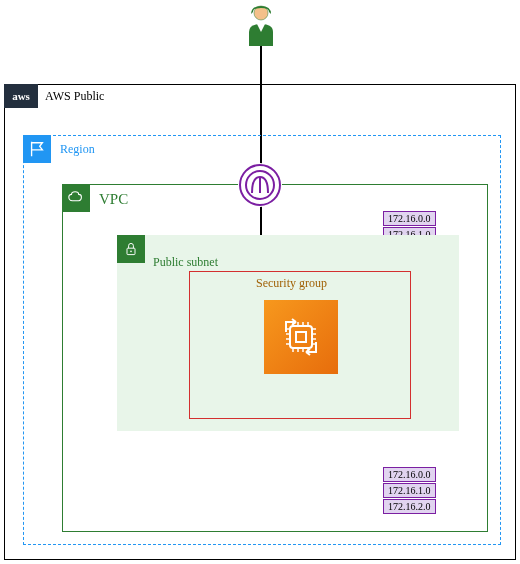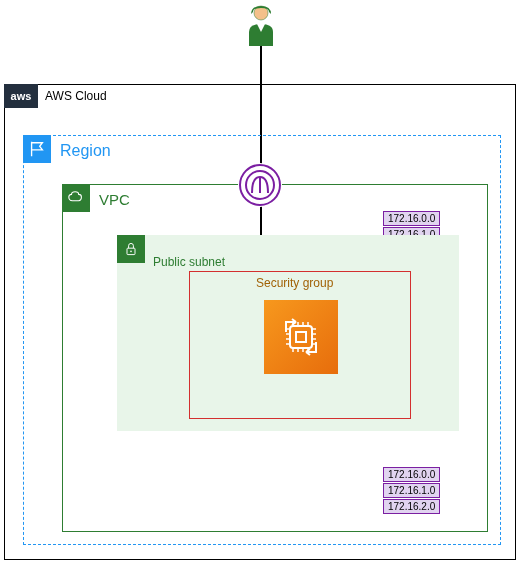--- a/index.html
+++ b/index.html
@@ -1,26 +1,26 @@
 <!DOCTYPE html>
 <html><head>
 <meta charset="utf-8">
 <style>
   * { box-sizing: border-box; margin: 0; padding: 0; }
   body { font-family: Arial, sans-serif; font-size: 12px; width: 520px; height: 564px; position: relative; background: #fff; }
-  .canvas { position: relative; width: 520px; height: 564px; }
+  .canvas { position: relative; width: 520px; height: 564px; font-family: Liberation Serif, serif; }
   .user-icon { position: absolute; left: 245px; top: 4px; width: 32px; height: 42px; }
   .arrow-line { position: absolute; left: 260px; top: 46px; width: 2px; height: 248px; background: #000; }
   .arrow-head { position: absolute; left: 253px; top: 290px; width: 0; height: 0; border-left: 8px solid transparent; border-right: 8px solid transparent; border-top: 12px solid #000; }
   .aws-cloud { position: absolute; left: 4px; top: 84px; width: 512px; height: 476px; border: 1px solid #000; }
   .aws-badge { position: absolute; left: -1px; top: -1px; width: 34px; height: 24px; background: #232f3e; color: #fff; display: flex; align-items: center; justify-content: center; font-weight: bold; font-size: 11px; }
   .aws-label { position: absolute; left: 40px; top: 4px; font-size: 12px; }
   .region { position: absolute; left: 18px; top: 50px; width: 478px; height: 410px; border: 1px dashed #2196f3; }
   .region-badge { position: absolute; left: -1px; top: -1px; width: 28px; height: 28px; background: #2196f3; display: flex; align-items: center; justify-content: center; }
-  .region-label { position: absolute; left: 36px; top: 6px; color: #2196f3; font-size: 16px; }
+  .region-label { position: absolute; left: 36px; top: 6px; color: #2196f3; font-size: 12px; }
   .vpc { position: absolute; left: 38px; top: 48px; width: 426px; height: 348px; border: 1px solid #2e7d32; }
   .vpc-badge { position: absolute; left: -1px; top: -1px; width: 28px; height: 28px; background: #2e7d32; display: flex; align-items: center; justify-content: center; color: #fff; }
   .vpc-label { position: absolute; left: 36px; top: 6px; color: #2e7d32; font-size: 15px; }
   .igw-icon { position: absolute; left: 175px; top: -22px; width: 44px; height: 44px; background: #fff; border-radius: 50%; display: flex; align-items: center; justify-content: center; }
   .subnet { position: absolute; left: 54px; top: 50px; width: 342px; height: 196px; background: #e8f5e9; }
   .subnet-badge { position: absolute; left: 0; top: 0; width: 28px; height: 28px; background: #2e7d32; display: flex; align-items: center; justify-content: center; }
   .subnet-label { position: absolute; left: 36px; top: 20px; color: #2e7d32; font-size: 12px; }
   .sg { position: absolute; left: 72px; top: 36px; width: 222px; height: 148px; border: 1px solid #d32f2f; }
   .sg-label { position: absolute; left: 66px; top: 4px; color: #a16207; font-size: 12px; }
   .ec2 { position: absolute; left: 74px; top: 28px; width: 74px; height: 74px; background: linear-gradient(135deg, #f7981d, #e76d0c); display: flex; align-items: center; justify-content: center; }
@@ -41,21 +41,21 @@
       <path d="M4 42 L4 28 Q4 20 16 20 Q28 20 28 28 L28 42 Z" fill="#2e7d32"></path>
       <path d="M12 20 L16 28 L20 20 Z" fill="#fff"></path>
     </svg>
   </div>
 
   <div class="arrow-line"></div>
   <div class="arrow-head"></div>
 
   <div class="aws-cloud">
     <div class="aws-badge">aws</div>
-    <div class="aws-label">AWS Cloud</div>
+    <div class="aws-label">AWS Public</div>
 
     <div class="region">
       <div class="region-badge">
         <svg viewBox="0 0 20 20" width="18" height="18">
             <path d="M4 2 L4 18 M4 3 L16 3 L13 7 L16 11 L4 11" stroke="#fff" stroke-width="1.5" fill="none"></path>
           </svg>
       </div>
       <div class="region-label">Region</div>
 
       <div class="vpc">

